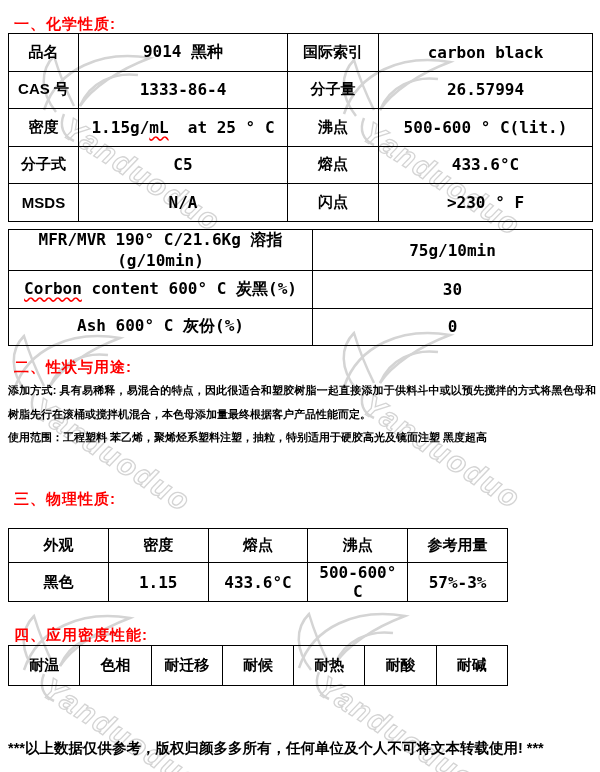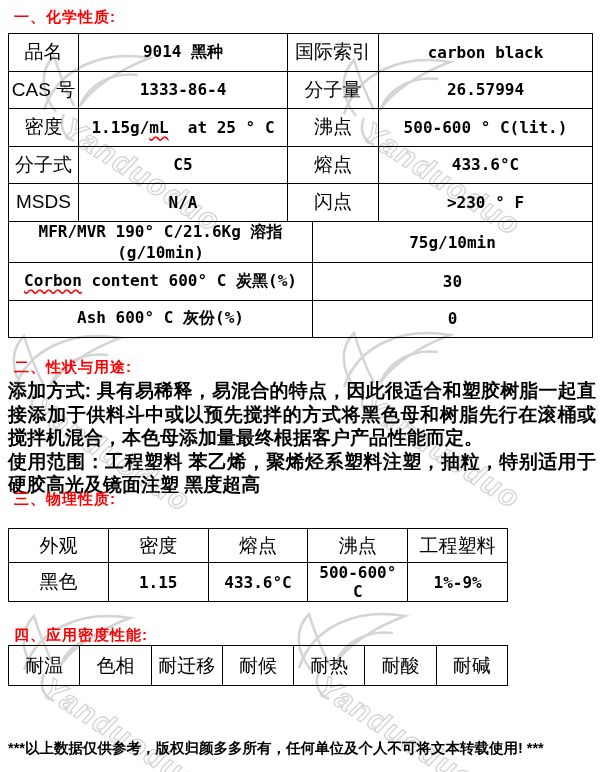--- a/index.html
+++ b/index.html
@@ -22,50 +22,50 @@
     position:absolute; left:8px; width:500px;
     border-collapse:collapse; table-layout:fixed;
     background:transparent;
   }
   table.doc td {
     border:1.5px solid #000;
     text-align:center; vertical-align:middle;
     padding:0 2px; overflow:hidden;
     white-space:pre-wrap;
   }
-  .t-label { font-size:19px; font-weight:normal; font-family:"Liberation Sans","DejaVu Sans",sans-serif; }
+  .t-label { font-size:15px; font-weight:bold; font-family:"Liberation Sans","DejaVu Sans",sans-serif; }
   .t-val   { font-size:16px; font-weight:bold; font-family:"DejaVu Sans Mono","Liberation Mono",monospace; }
   .wavy {
     text-decoration:underline;
     text-decoration-style:wavy;
     text-decoration-color:#ff0000;
     text-decoration-skip-ink:none;
     text-underline-offset:3px;
   }
   .usage-block {
     position:absolute; left:8px; top:379px; width:588px;
-    font-size:19px; font-weight:bold; line-height:23.5px;
+    font-size:11px; font-weight:bold; line-height:23.5px;
     text-align:justify;
   }
   .usage-block p { margin:0; }
   .footer-note {
     position:absolute; left:8px; top:739px; width:588px;
     font-size:14.5px; font-weight:bold; white-space:nowrap;
   }
   .chem-a { top:33px; }
   .chem-a tr { height:37.5px; }
-  .chem-b { top:221px; }
+  .chem-b { top:229px; }
   .chem-b tr { height:37.5px; }
   .phys { top:528px; }
   .phys tr.hdr { height:34px; }
   .phys tr.valr { height:38px; }
   .app { top:645px; }
   .app tr.hdr { height:40px; }
   .app tr.valr { height:41px; }
-  .h1 { top:8px; }
+  .h1 { top:15px; }
   .h2 { top:358px; }
   .h3 { top:490px; }
   .h4 { top:626px; }
 </style>
 </head>
 <body>
 
 <div class="page">
 
   <svg width="0" height="0" style="position:absolute" aria-hidden="true">
@@ -181,28 +181,28 @@
           <col style="width:20%">
           <col style="width:20%">
           <col style="width:20%">
         </colgroup>
       <tbody>
         <tr class="hdr">
           <td class="t-label">外观</td>
           <td class="t-label">密度</td>
           <td class="t-label">熔点</td>
           <td class="t-label">沸点</td>
-          <td class="t-label">工程塑料</td>
+          <td class="t-label">参考用量</td>
         </tr>
         <tr class="valr">
           <td class="t-label">黑色</td>
           <td class="t-val">1.15</td>
           <td class="t-val">433.6°C</td>
           <td class="t-val">500-600° C</td>
-          <td class="t-val">1%-9%</td>
+          <td class="t-val">57%-3%</td>
         </tr>
       </tbody>
     </table>
 
     <div class="sec-heading h4">四、应用密度性能:</div>
     <table class="doc app">
       <colgroup>
           <col>
           <col>
           <col>

